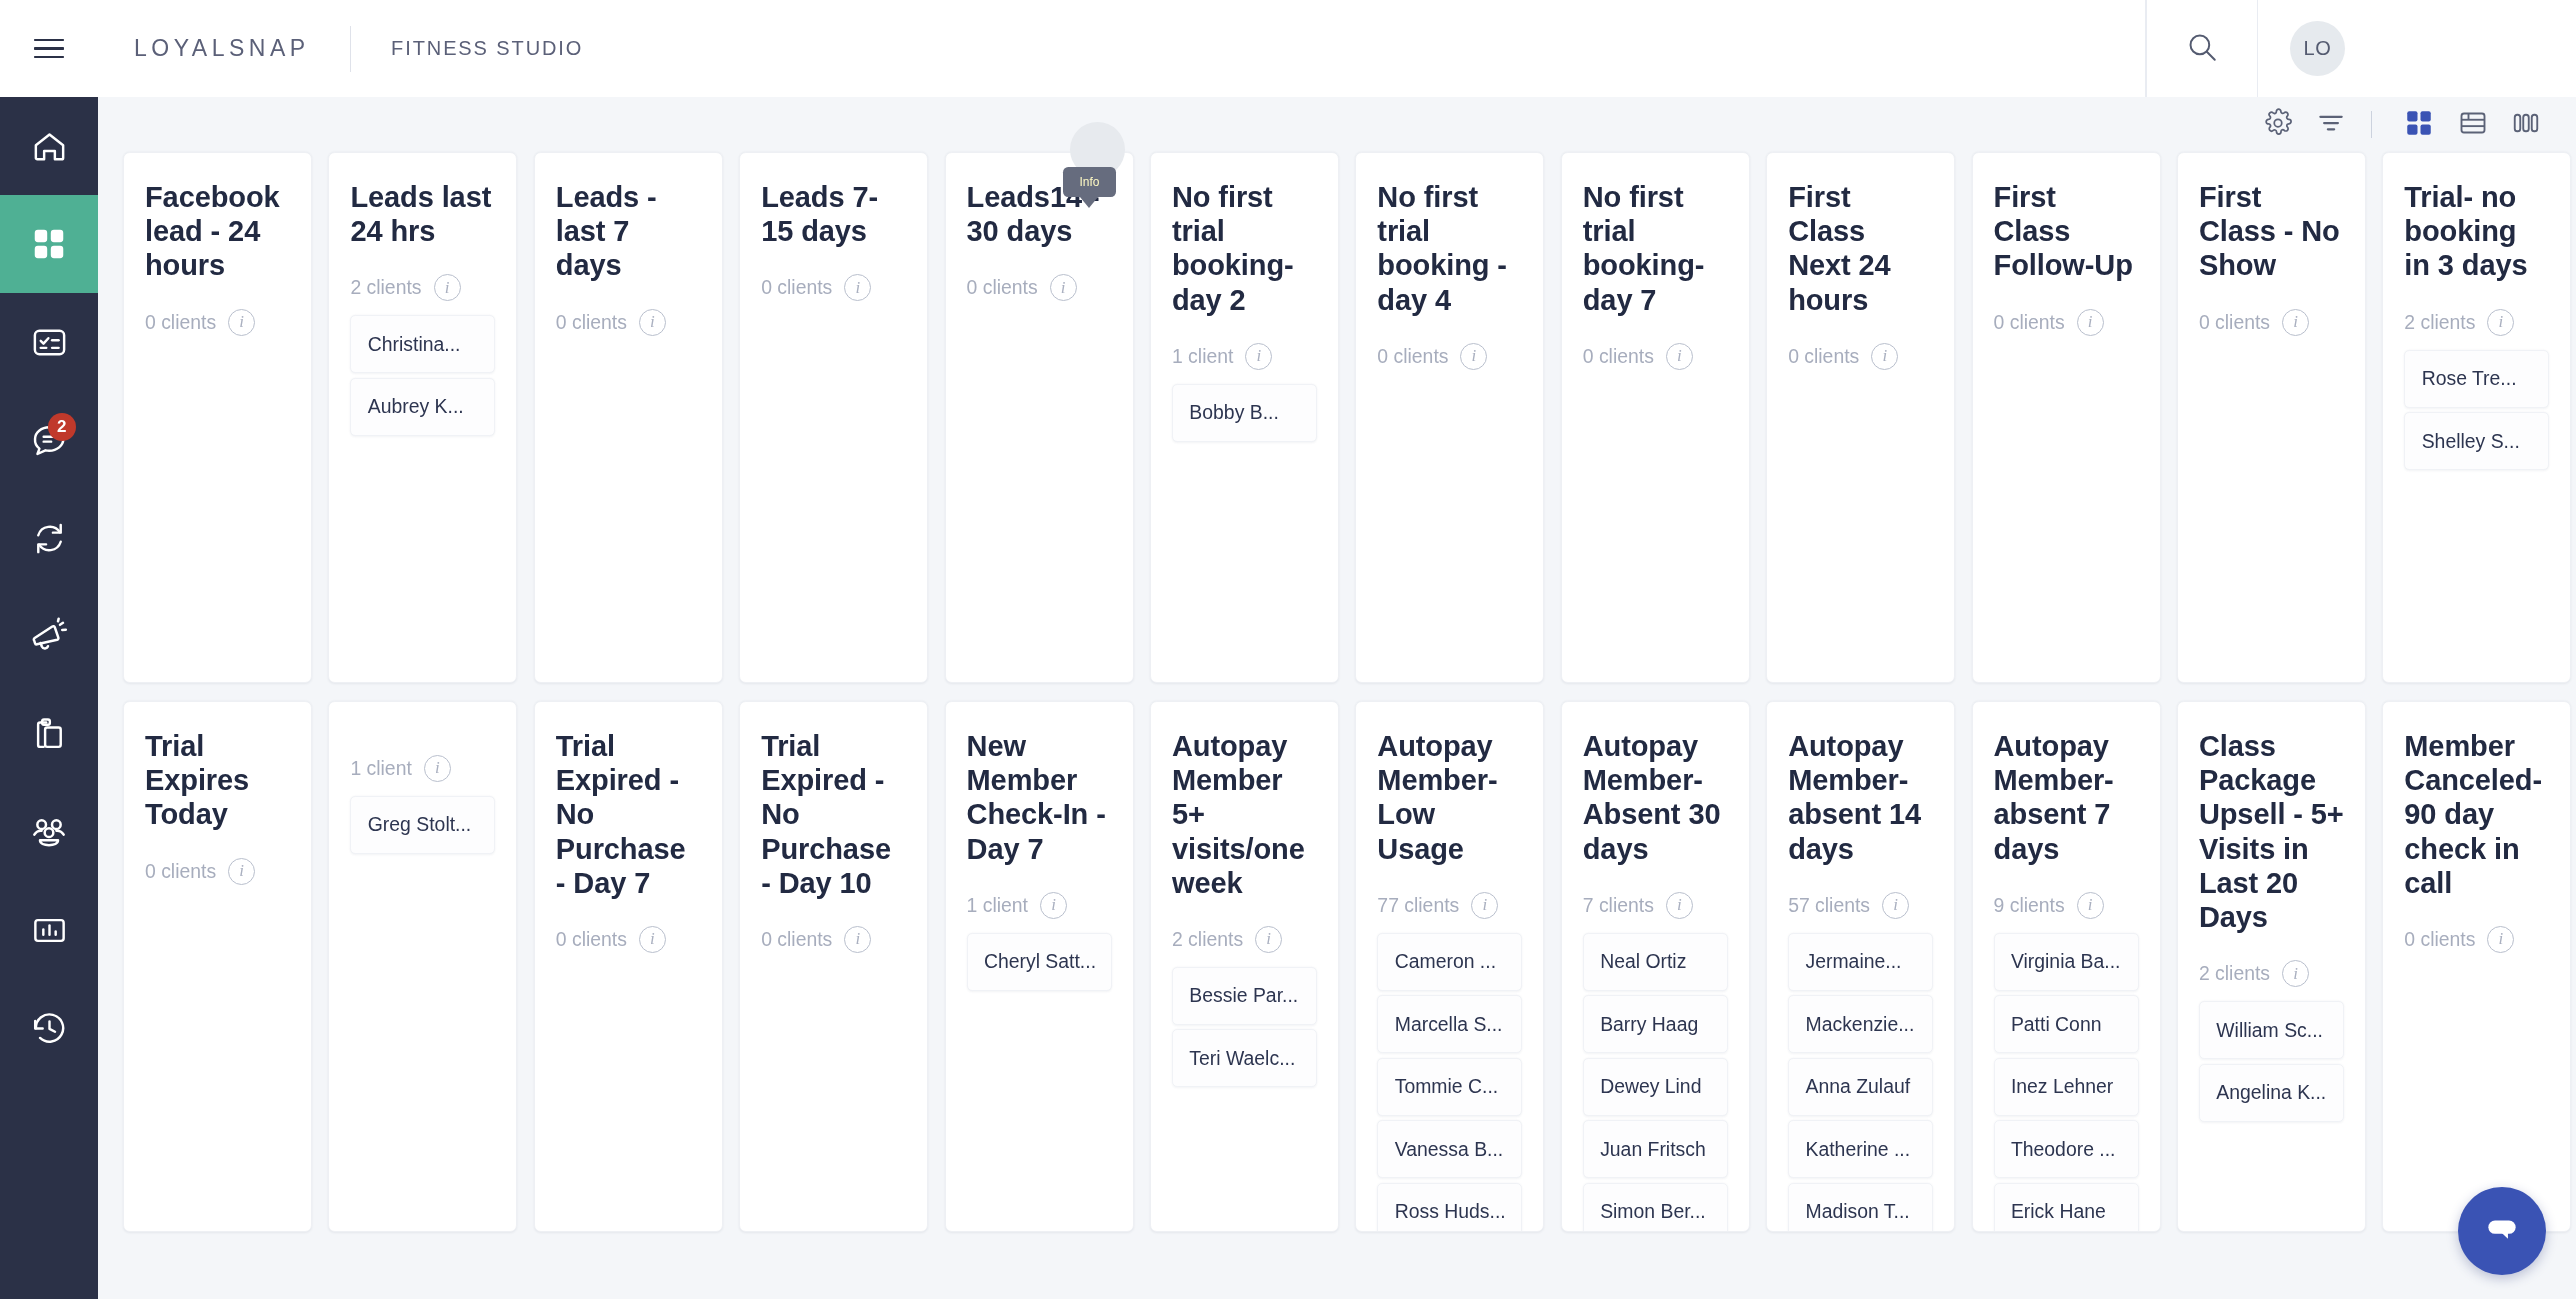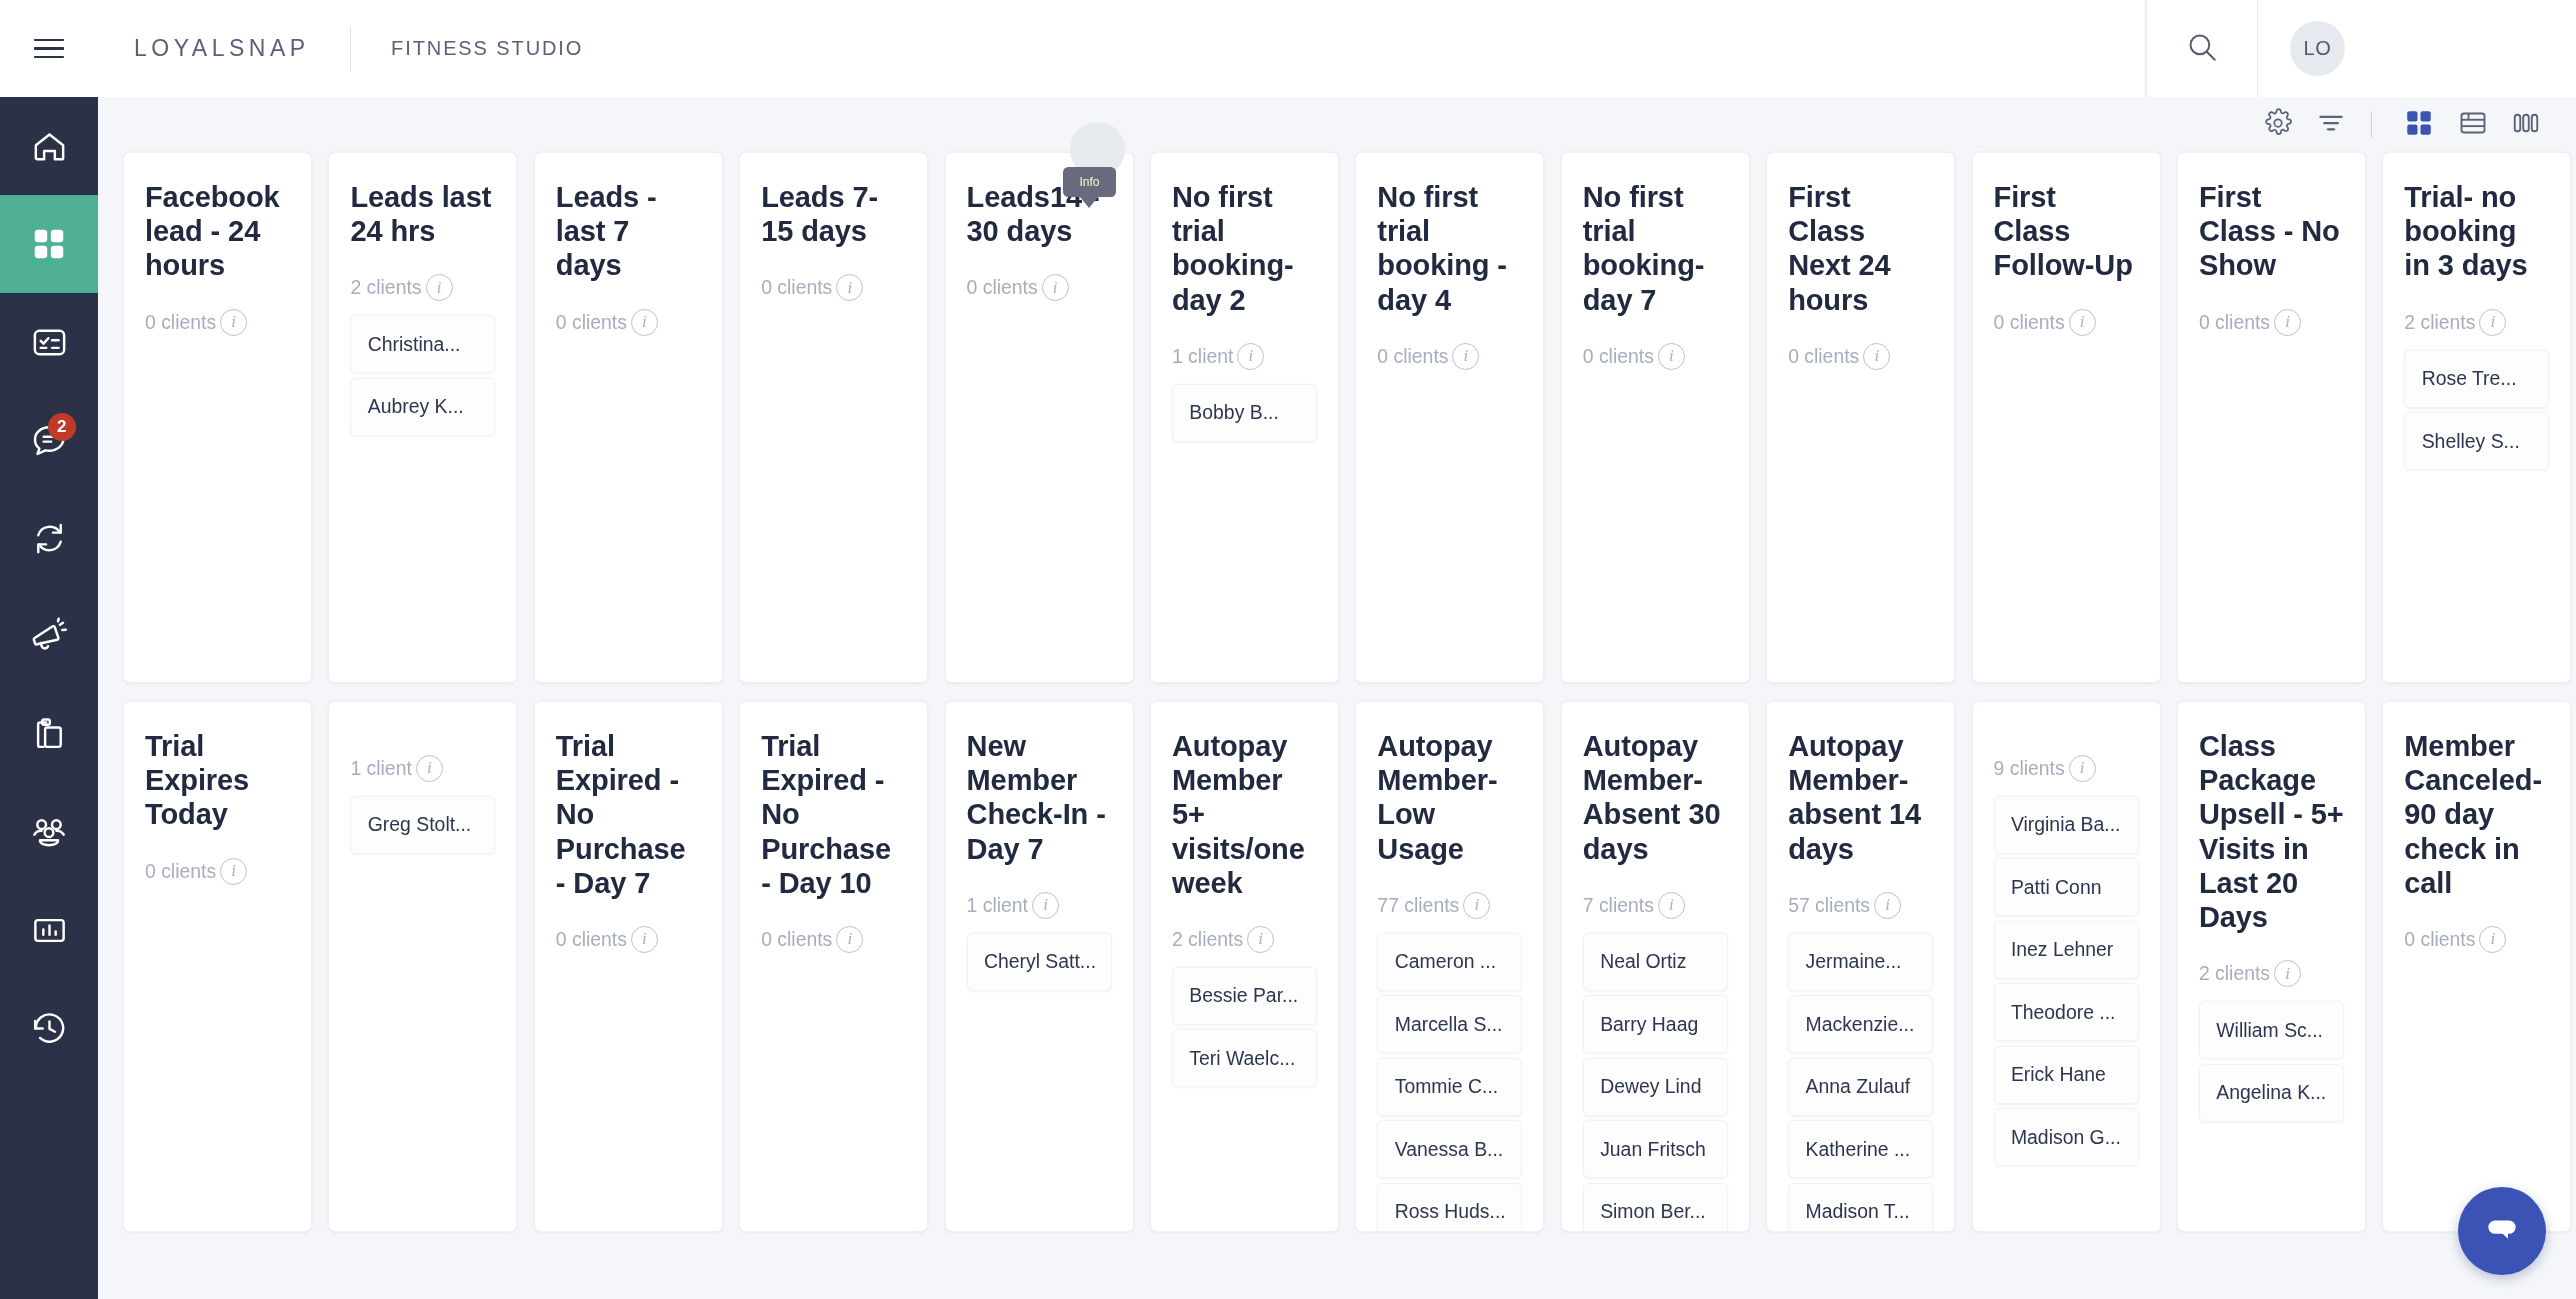--- a/index.html
+++ b/index.html
@@ -180,21 +180,21 @@
     line-height: 1.18;
     font-weight: 700;
     color: #222a42;
     letter-spacing: -0.1px;
     word-break: break-word;
   }
   .card-sub {
     margin-top: 19.4px;
     display: flex;
     align-items: center;
-    gap: 4px;
+    gap: 12px;
     height: 40px;
   }
   .card-count {
     font-size: 19.4px;
     color: #a7adbd;
     white-space: nowrap;
   }
   .info-circle {
     width: 27px; height: 27px;
     border-radius: 50%;
@@ -676,20 +676,21 @@
           <div class="chips">
             <div class="chip">Jermaine...</div>
             <div class="chip">Mackenzie...</div>
             <div class="chip">Anna Zulauf</div>
             <div class="chip">Katherine ...</div>
             <div class="chip">Madison T...</div>
             <div class="chip">Katherine ...</div>
           </div>
         </div>
         <div class="card">
+          <div class="card-title">Autopay Member- absent 7 days</div>
           <div class="card-sub">
             <div class="card-count">9 clients</div>
             <div class="info-circle">i</div>
           </div>
           <div class="chips">
             <div class="chip">Virginia Ba...</div>
             <div class="chip">Patti Conn</div>
             <div class="chip">Inez Lehner</div>
             <div class="chip">Theodore ...</div>
             <div class="chip">Erick Hane</div>

